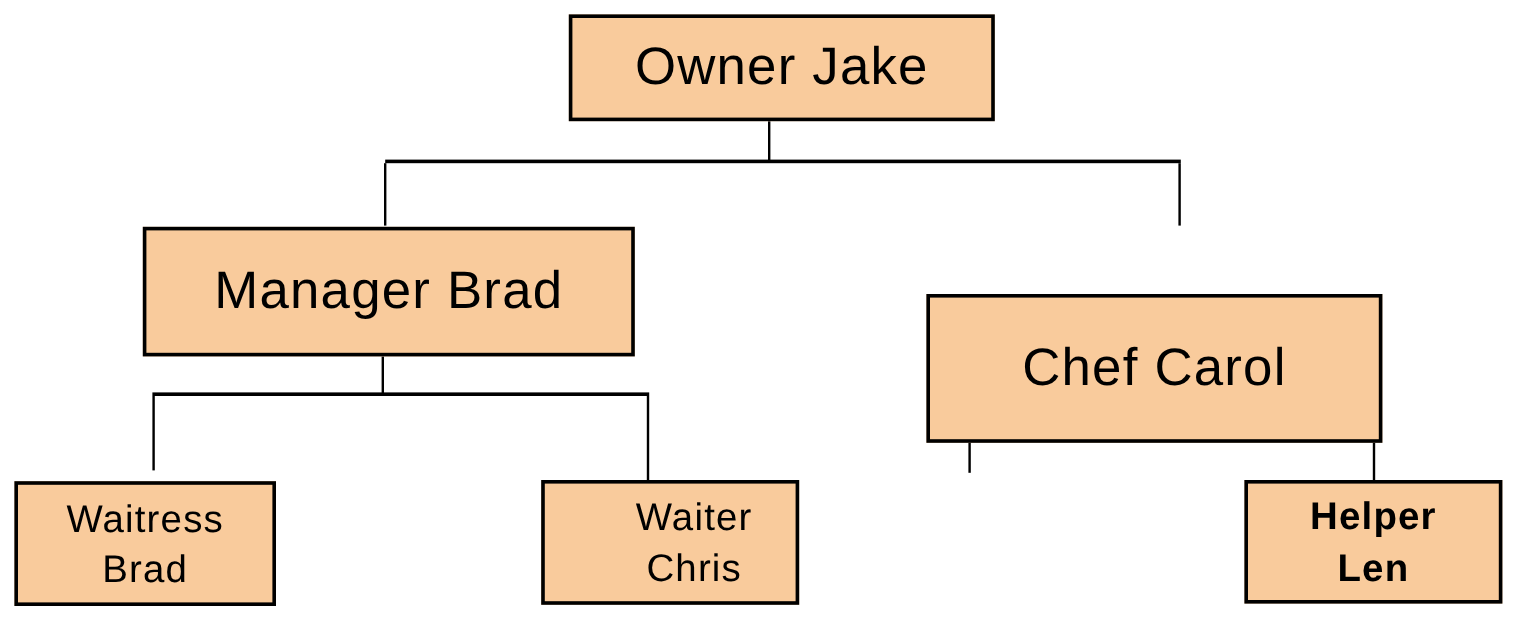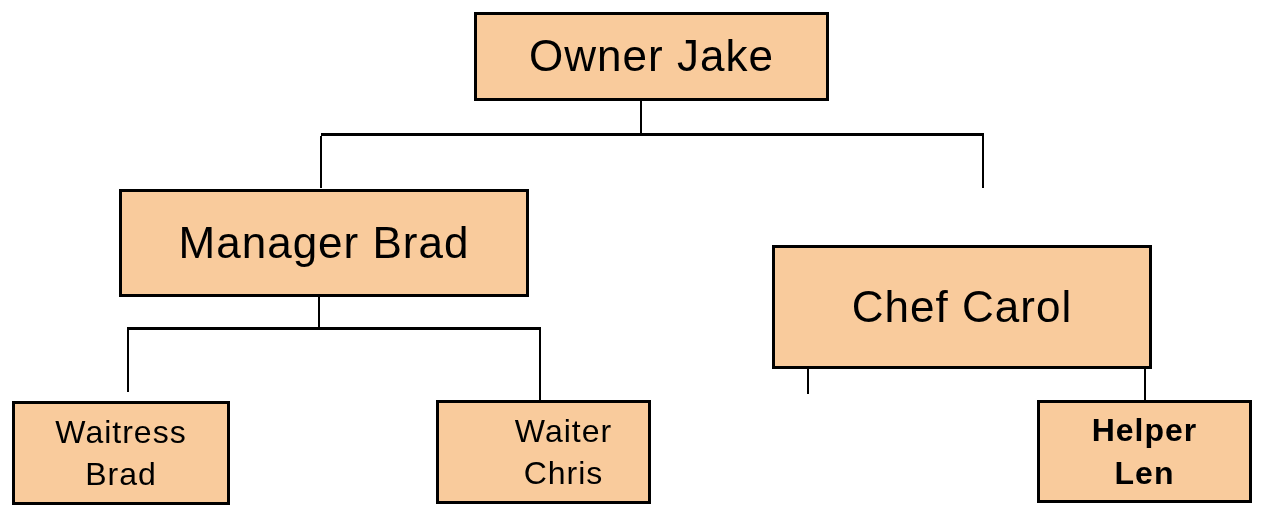--- a/index.html
+++ b/index.html
@@ -34,21 +34,21 @@
   }
   .tier-big{font-size:44px;}
   .tier-small{font-size:32px;}
   .line{position:absolute;background:var(--line-color);}
 
   
   .n-owner   {left:474px; top:12px;  width:355px; height:89px;}
   .n-manager {left:119px; top:189px; width:410px; height:108px;}
   .n-chef    {left:772px; top:201px; width:380px; height:124px;margin-top:44px;}
   .n-waitress{left:12px;  top:401px; width:218px; height:104px;}
-  .n-waiter  {left:436px; top:400px; width:215px; height:104px;padding-left:40px;}
+  .n-waiter  {left:451px; top:400px; width:215px; height:104px;padding-left:40px;}
   .n-cook    {left:703px; top:401px; width:218px; height:104px;}
   .n-helper  {left:1037px;top:400px; width:215px; height:103px;font-weight:bold;}
 
   
   .l-owner-stem   {left:640px; top:101px; width:2px;   height:33px;}
   .l-t1-rail      {left:321px; top:133px; width:663px; height:3px;}
   .l-t1-left-drop {left:320px; top:136px; width:2px;   height:52px;}
   .l-t1-right-drop{left:982px; top:136px; width:2px;   height:52px;}
   .l-manager-stem {left:318px; top:297px; width:2px;   height:31px;}
   .l-t2l-rail     {left:127px; top:327px; width:414px; height:3px;}

